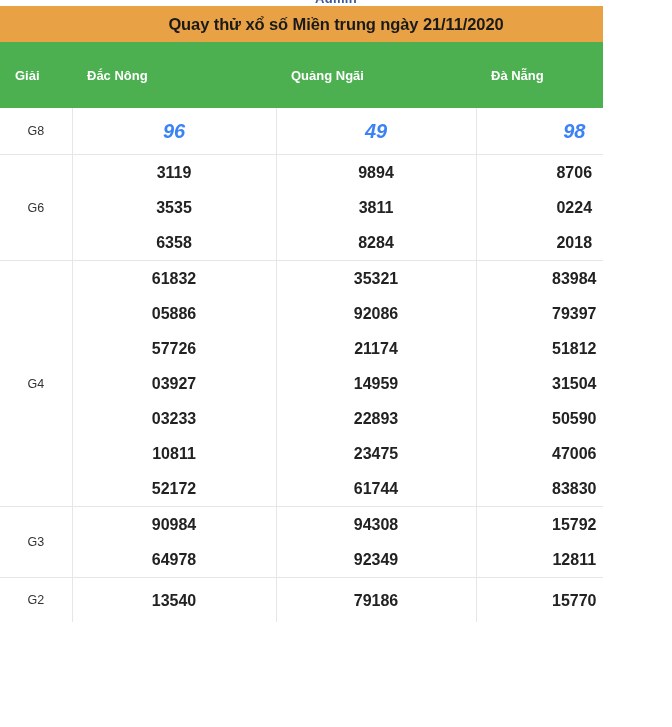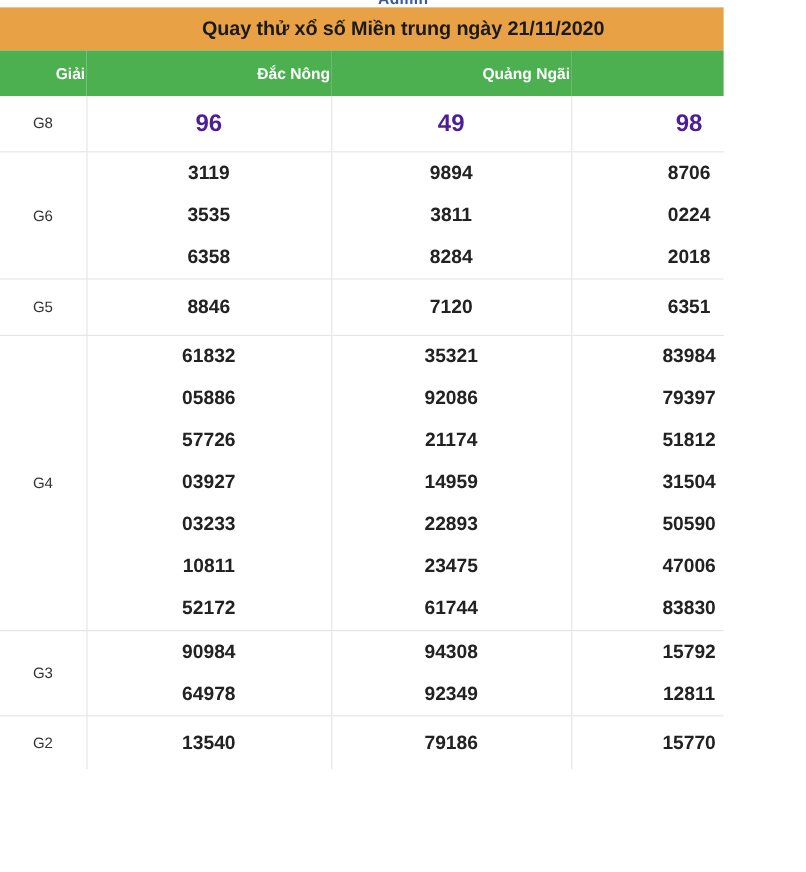--- a/index.html
+++ b/index.html
@@ -76,22 +76,22 @@
   .lotto-table col.c-p1    { width: 204px; }
   .lotto-table col.c-p2    { width: 200px; }
   .lotto-table col.c-p3    { width: 196px; }
 
   thead th {
     background: #4caf50;
     color: #ffffff;
     font-size: 13px;
     font-weight: bold;
     height: 36px;
-    padding: 1px;
-    text-align: right;
+    padding: 15px;
+    text-align: left;
     border: none;
     vertical-align: middle;
   }
 
   tbody td {
     border-right: 1px solid #e6e6e6;
     border-bottom: 1px solid #e6e6e6;
     text-align: center;
     vertical-align: middle;
     padding: 0;
@@ -120,21 +120,21 @@
   }
 
   
   tr.r1 td { height: 46px; }
   tr.r-g7 td { height: 43px; }
   tr.r-g5 td { height: 46px; }
   tr.r-g2 td { height: 44px; }
   tr.r-g1 td { height: 44px; }
 
   
-  tr.hi td.nums { color: #4c1d95; font-size: 20px; }
+  tr.hi td.nums { color: #3b82f6; font-size: 20px; font-style: italic; }
 </style>
 </head>
 <body>
 
 <div class="page">
 
   <div class="top-sliver">
     <div class="sliver-text">Admin</div>
   </div>
 
@@ -181,32 +181,20 @@
             <span class="num-line">9894</span>
             <span class="num-line">3811</span>
             <span class="num-line">8284</span>
           </td>
           <td class="nums">
             <span class="num-line">8706</span>
             <span class="num-line">0224</span>
             <span class="num-line">2018</span>
           </td>
         </tr>
-        <tr class="r-g5">
-          <td class="prize-label">G5</td>
-          <td class="nums">
-            <span class="num-line">8846</span>
-          </td>
-          <td class="nums">
-            <span class="num-line">7120</span>
-          </td>
-          <td class="nums">
-            <span class="num-line">6351</span>
-          </td>
-        </tr>
         <tr>
           <td class="prize-label">G4</td>
           <td class="nums">
             <span class="num-line">61832</span>
             <span class="num-line">05886</span>
             <span class="num-line">57726</span>
             <span class="num-line">03927</span>
             <span class="num-line">03233</span>
             <span class="num-line">10811</span>
             <span class="num-line">52172</span>

